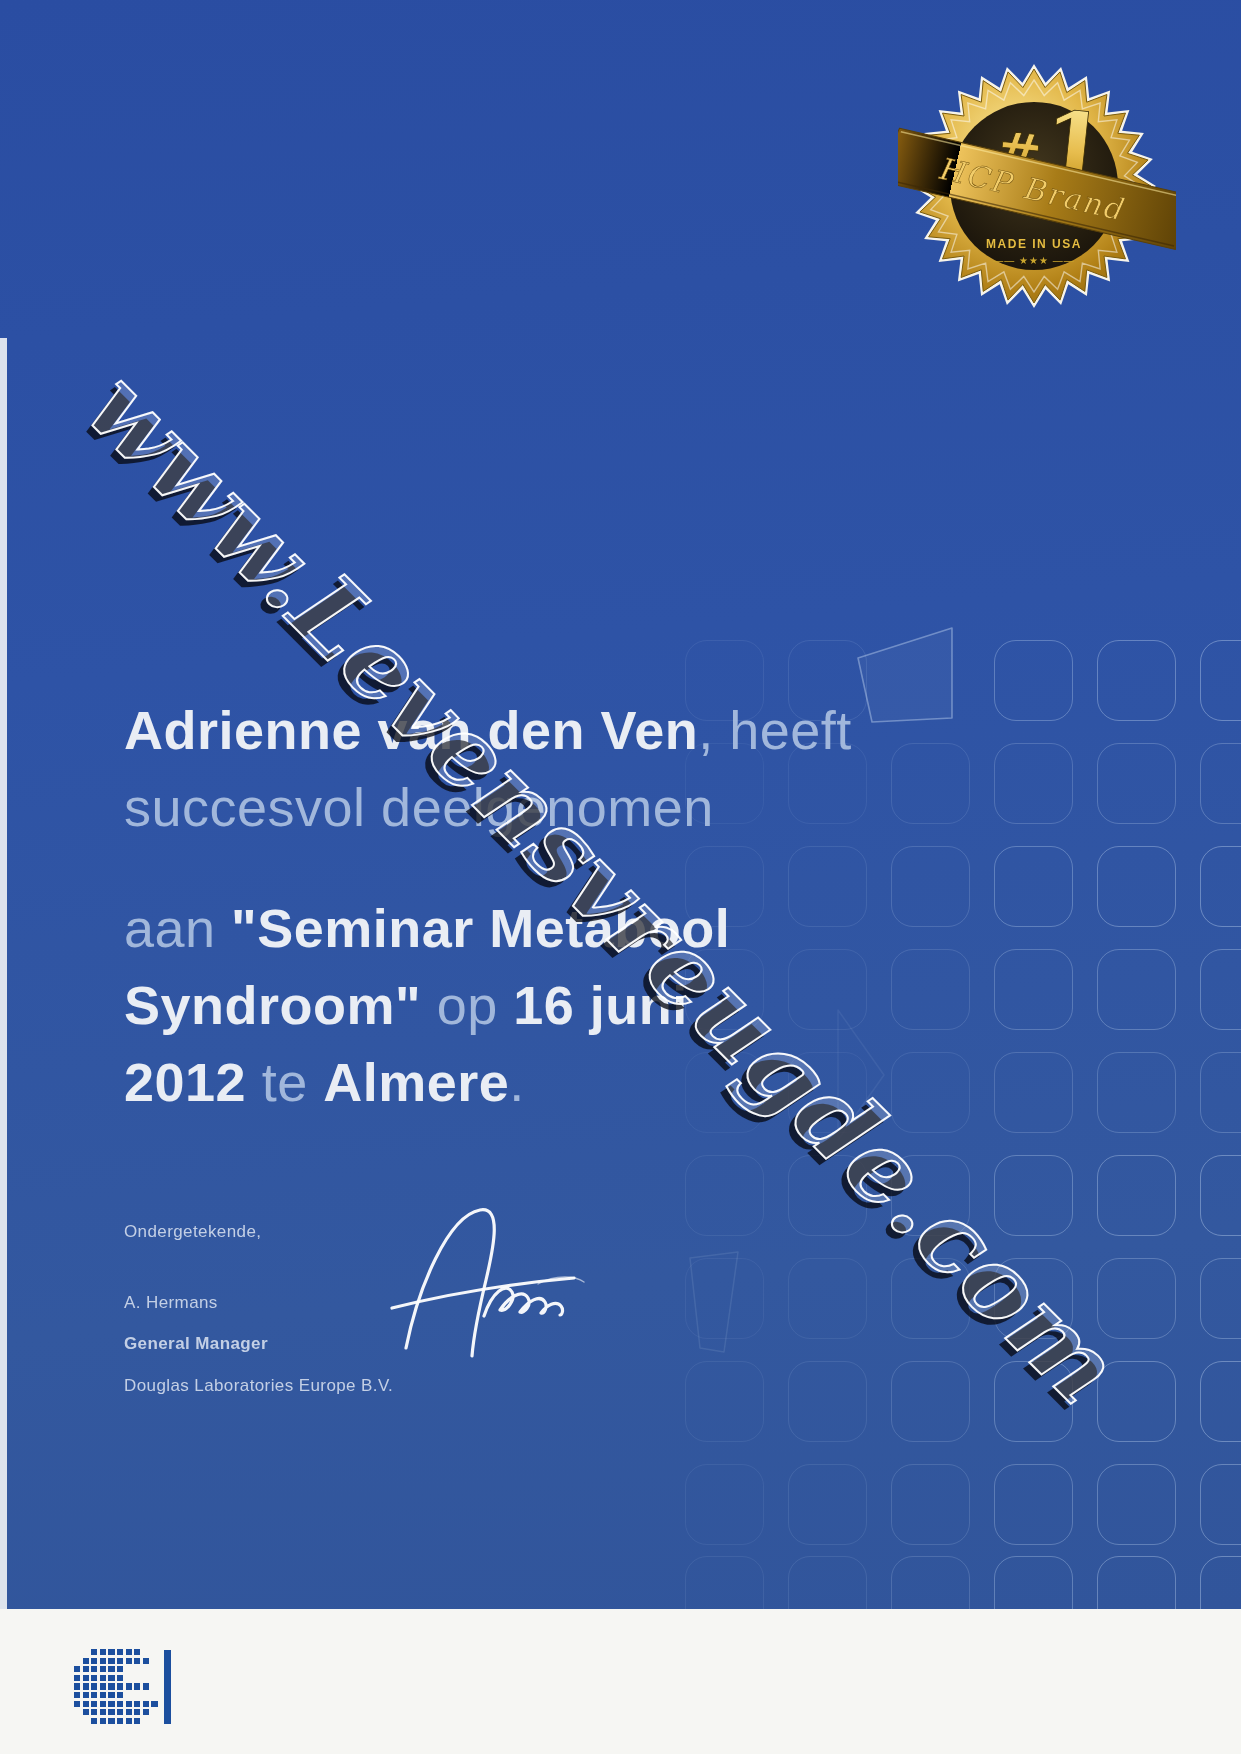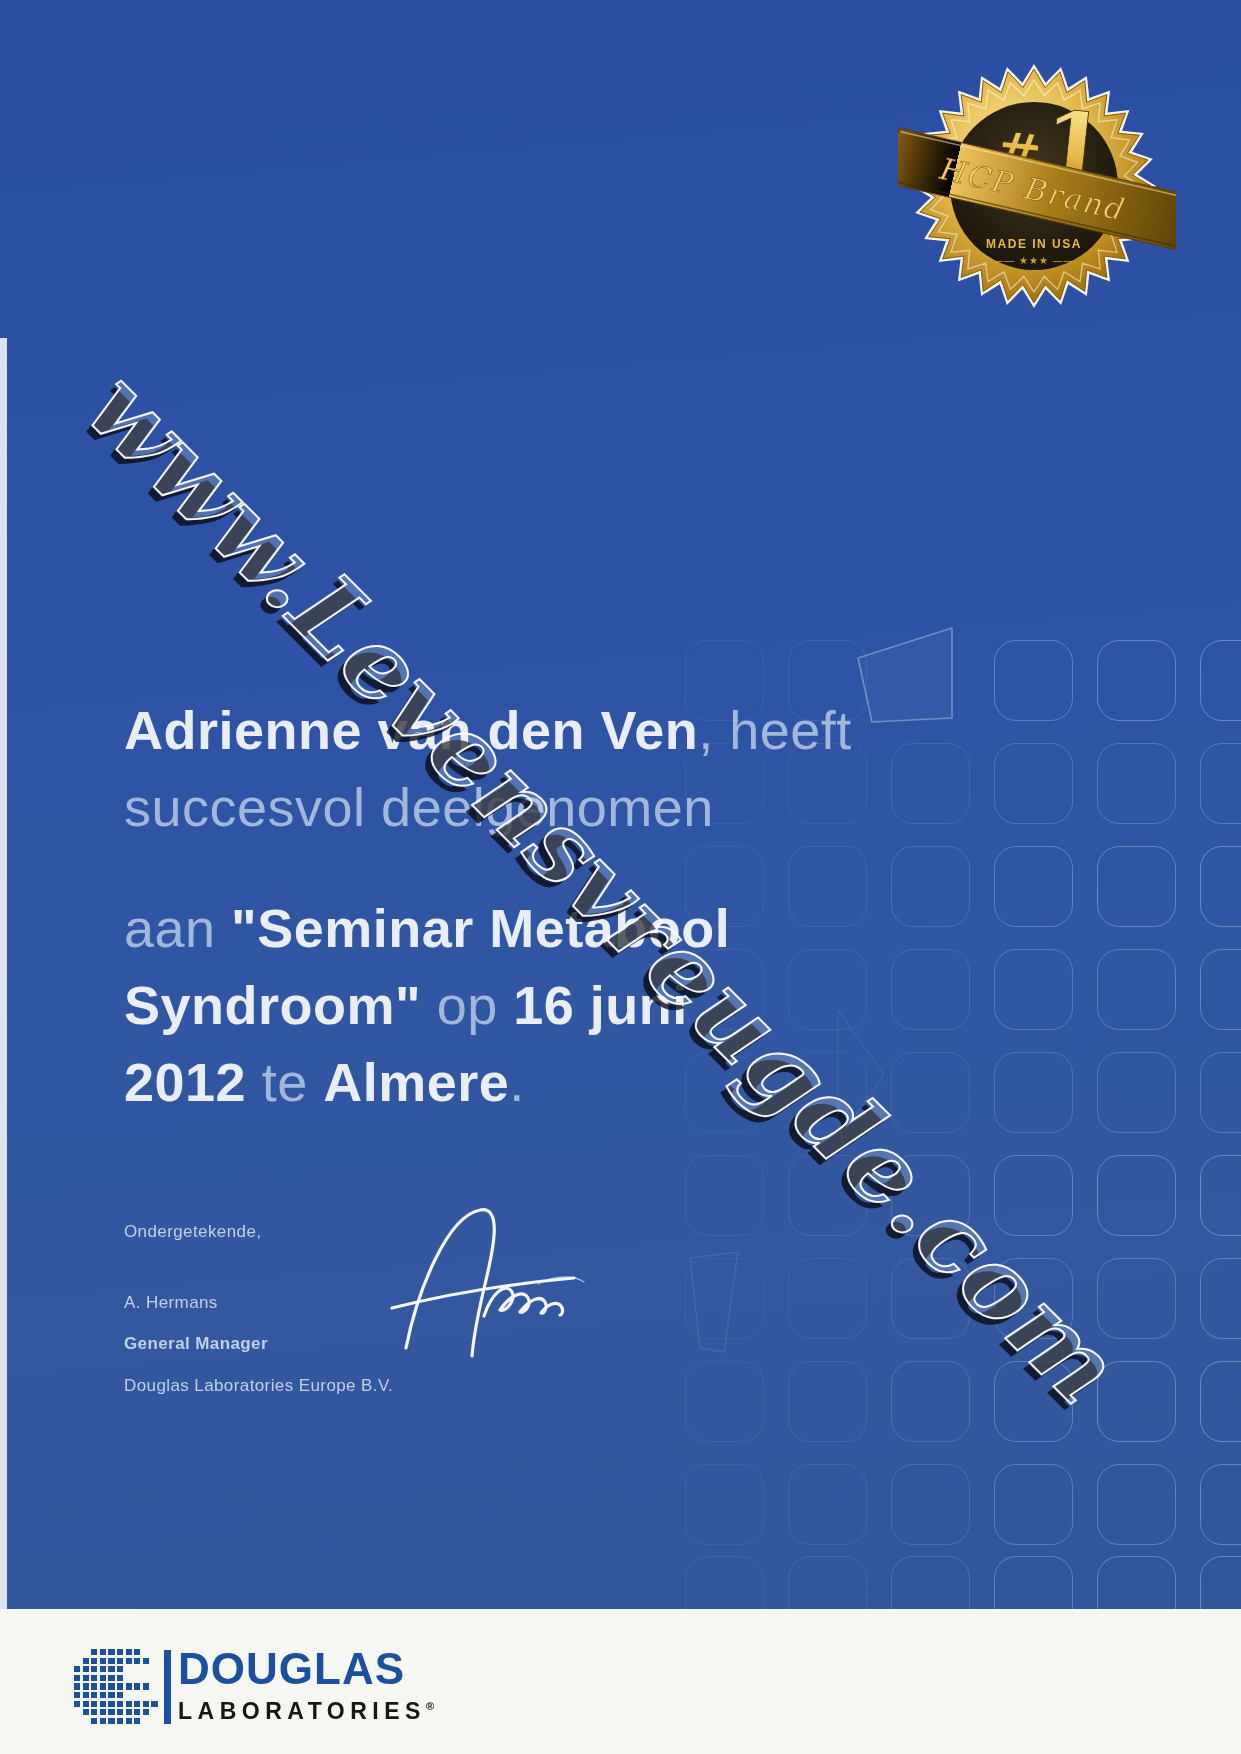--- a/index.html
+++ b/index.html
@@ -260,19 +260,15 @@
           <div class="dot" style="left: 60.2px; top: 60.2px;"></div>
           <div class="dot" style="left: 68.8px; top: 60.2px;"></div>
           <div class="dot" style="left: 17.2px; top: 68.8px;"></div>
           <div class="dot" style="left: 25.8px; top: 68.8px;"></div>
           <div class="dot" style="left: 34.4px; top: 68.8px;"></div>
           <div class="dot" style="left: 43px; top: 68.8px;"></div>
           <div class="dot" style="left: 51.6px; top: 68.8px;"></div>
           <div class="dot" style="left: 60.2px; top: 68.8px;"></div>
         </div>
       <div class="logo-bar"></div>
-      <div class="logo-words">
-        <span class="logo-top">DOUGLAS</span>
-        <span class="logo-bottom"><span>LABORATORIES</span><span class="reg">®</span></span>
-      </div>
     </div>
   </div>
 </div>
 
 </body></html>

